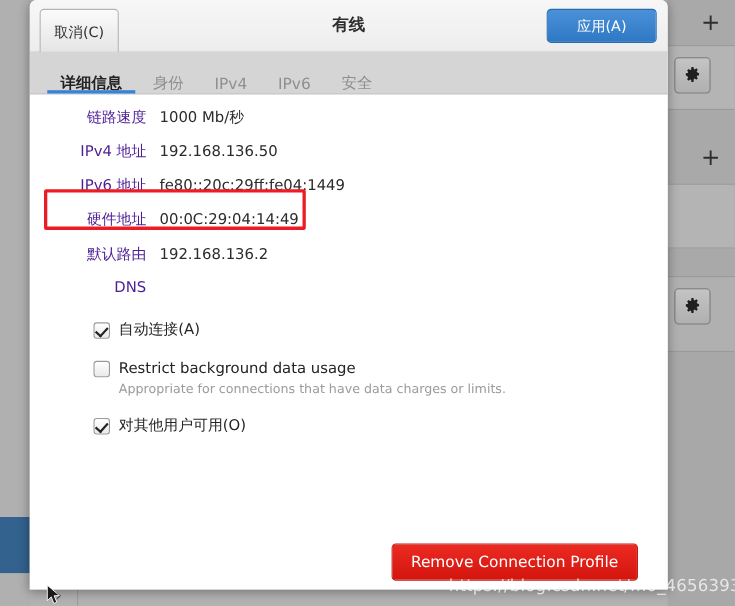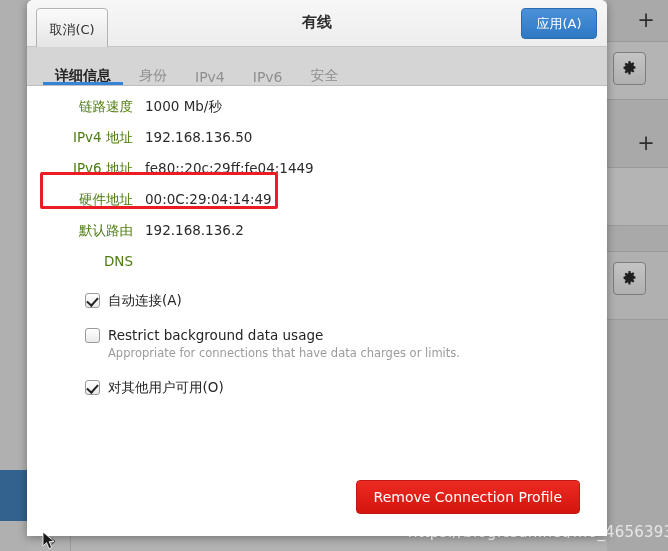--- a/index.html
+++ b/index.html
@@ -158,21 +158,21 @@
     font-size: 13px;
     color: #2e2e2e;
     font-family: "DejaVu Sans", "Liberation Sans", sans-serif;
     cursor: pointer;
     padding: 0;
   }
   .btn-apply {
     position: absolute;
     right: 10px;
     top: 8px;
-    width: 76px;
+    width: 100px;
     height: 31px;
     box-sizing: border-box;
     border: 1px solid #2a6bb0;
     border-radius: 4px;
     background: linear-gradient(to bottom, #4a91d8, #2f78c4);
     font-size: 13px;
     color: #ffffff;
     font-family: "DejaVu Sans", "Liberation Sans", sans-serif;
     cursor: pointer;
     padding: 0;
@@ -226,21 +226,21 @@
     display: flex;
     align-items: baseline;
     height: 31px;
   }
   .detail-label {
     width: 118px;
     text-align: right;
     padding-right: 12px;
     box-sizing: border-box;
     font-size: 13.5px;
-    color: #4d7c0f;
+    color: #4c1d95;
     white-space: nowrap;
   }
   .detail-value {
     font-size: 13.5px;
     color: #2b2b2b;
     white-space: nowrap;
   }
 
   .checks {
     position: absolute;
@@ -286,21 +286,21 @@
   .check-sub {
     font-size: 11.5px;
     color: #9b9b9b;
     line-height: 16px;
     margin-top: 1px;
   }
 
   .btn-remove {
     position: absolute;
     right: 27px;
-    bottom: 22px;
+    bottom: 8px;
     height: 34px;
     padding: 0 17px;
     box-sizing: border-box;
     border: 1px solid #c11a14;
     border-radius: 4px;
     background: linear-gradient(to bottom, #ec2b22, #d3150e);
     color: #ffffff;
     font-size: 14px;
     font-family: "DejaVu Sans", "Liberation Sans", sans-serif;
     cursor: pointer;

